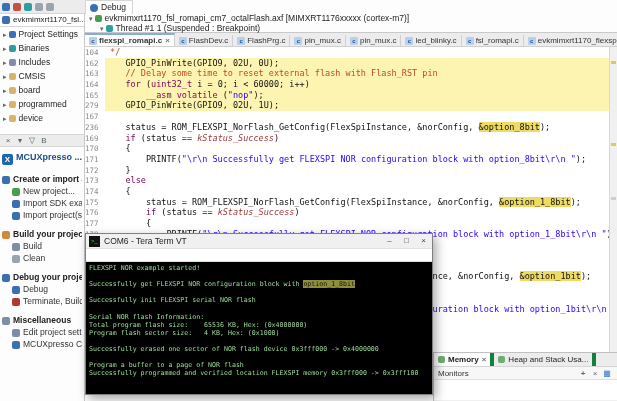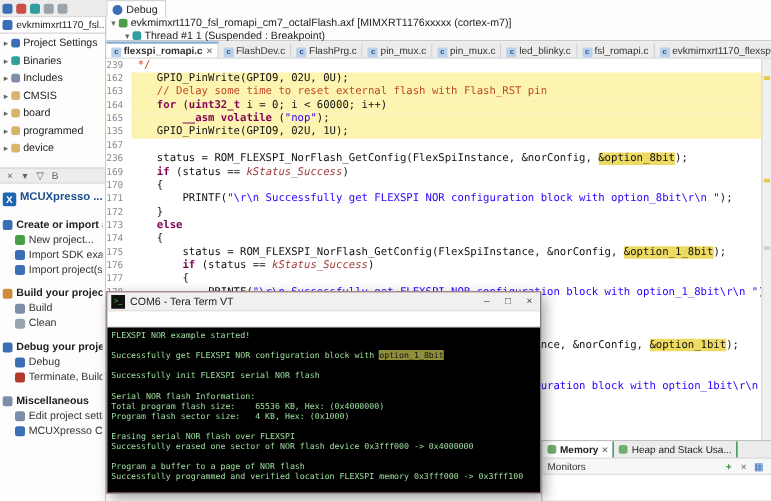--- a/index.html
+++ b/index.html
@@ -39,32 +39,32 @@
   .editor{position:absolute;left:85px;top:33px;width:532px;height:368px;background:#fff;}
   .etabs{height:14px;background:#ececec;border-bottom:1px solid #d0d0d0;white-space:nowrap;overflow:hidden;}
   .etab{display:inline-block;height:14px;line-height:12px;padding:0 4px;border-right:1px solid #d0d0d0;background:#ececec;font-size:8px;color:#333;}
   .etab.active{background:#fff;border-top:2px solid #87aed6;font-weight:bold;}
   .cfile{display:inline-block;width:8px;height:8px;background:#b9d0ea;color:#1f4e8c;font-size:6px;line-height:8px;text-align:center;border-radius:1px;margin-right:2px;font-weight:bold;}
   .tabx{margin-left:3px;color:#777;font-size:8px;}
   .code-wrap{position:absolute;left:0;top:14px;right:8px;bottom:0;overflow:hidden;background:#fff;}
   .code-line{white-space:pre;height:10.7px;line-height:10.7px;font-family:"DejaVu Sans Mono",monospace;font-size:8.5px;color:#111;}
   .hl-line{background:#fcf4b0;}
   .ln{display:inline-block;width:20px;padding-right:7px;text-align:right;color:#8a8a8a;background:#fff;font-size:7.5px;}
-  .tok-kw{color:#7f0055;font-weight:bold;}
+  .tok-kw{color:#7f0055;font-weight:normal;}
   .tok-str{color:#2a00ff;}
   .tok-com{color:#bf4a26;}
   .tok-enum{color:#9e3b3b;font-style:italic;}
   .tok-occ{background:#eedb63;}
   .ruler{position:absolute;right:0;top:14px;bottom:0;width:8px;background:#f0f0f0;border-left:1px solid #d8d8d8;}
   .mark{position:absolute;left:1px;width:5px;height:3px;}
   .m1{top:14px;background:#e8c84a;} .m2{top:96px;background:#e8c84a;} .m3{top:150px;background:#cfcfcf;}
 
   .mem{position:absolute;left:433px;top:352px;width:184px;height:49px;background:#f0f0f0;border-top:1px solid #c0c0c0;border-left:1px solid #c0c0c0;z-index:5;}
   .mem-tabs{height:14px;background:#ececec;border-bottom:1px solid #d6d6d6;white-space:nowrap;overflow:hidden;}
-  .mtab{display:inline-block;height:14px;line-height:13px;padding:0 4px;font-size:8px;border-right:1px solid #15803d;}
+  .mtab{display:inline-block;height:14px;line-height:13px;padding:0 4px;font-size:8px;border-right:4px solid #15803d;}
   .mtab.active{background:#fff;font-weight:bold;}
   .mtab .sq{width:7px;height:7px;}
   .mem-sub{height:13px;line-height:13px;padding:0 4px;color:#333;font-size:8px;background:#f7f7f7;border-bottom:1px solid #e0e0e0;display:flex;}
   .mem-icons{margin-left:auto;}
   .g-green{color:#2e8b2e;font-weight:bold;} .g-blue{color:#2f6fbd;} .g-gray{color:#666;}
   .mem-body{background:#fff;height:20px;}
 
   .tt{position:absolute;left:85px;top:233px;width:348px;height:162px;background:#fca5a5;border:1px solid #808080;box-shadow:3px 4px 10px rgba(0,0,0,0.35);z-index:30;}
   .tt-title{height:15px;background:#f0f0f0;display:flex;align-items:center;padding-left:3px;font-size:8.5px;color:#222;border-bottom:1px solid #e2e2e2;}
   .tt-ico{width:11px;height:11px;background:#111;color:#3ddc3d;font-size:6px;line-height:11px;text-align:center;margin-right:4px;flex:none;}
@@ -130,26 +130,26 @@
         <div class="qs-head"><span class="ic sq ic-slate"></span><span>Miscellaneous</span></div>
         <div class="qs-item"><span class="ic sq ic-slate"></span><span>Edit project settings</span></div>
         <div class="qs-item"><span class="ic sq ic-blue"></span><span>MCUXpresso Config...</span></div>
       </div>
   </div>
 
   <div class="editor">
     <div class="etabs"><span class="etab active"><span class="cfile">c</span><span>flexspi_romapi.c</span><span class="tabx">×</span></span><span class="etab"><span class="cfile">c</span><span>FlashDev.c</span></span><span class="etab"><span class="cfile">c</span><span>FlashPrg.c</span></span><span class="etab"><span class="cfile">c</span><span>pin_mux.c</span></span><span class="etab"><span class="cfile">c</span><span>pin_mux.c</span></span><span class="etab"><span class="cfile">c</span><span>led_blinky.c</span></span><span class="etab"><span class="cfile">c</span><span>fsl_romapi.c</span></span><span class="etab"><span class="cfile">c</span><span>evkmimxrt1170_flexspi...</span></span></div>
     <div class="code-wrap">
       <div>
-          <div class="code-line"><span class="ln">239</span><span class="tok-com"> */</span></div>
+          <div class="code-line"><span class="ln">104</span><span class="tok-com"> */</span></div>
           <div class="code-line hl-line"><span class="ln">162</span><span>    GPIO_PinWrite(GPIO9, 02U, 0U);</span></div>
           <div class="code-line hl-line"><span class="ln">163</span><span class="tok-com">    // Delay some time to reset external flash with Flash_RST pin</span></div>
           <div class="code-line hl-line"><span class="ln">164</span><span>    </span><span class="tok-kw">for</span><span> (</span><span class="tok-kw">uint32_t</span><span> i = 0; i &lt; 60000; i++)</span></div>
           <div class="code-line hl-line"><span class="ln">165</span><span>        </span><span class="tok-kw">__asm volatile</span><span> (</span><span class="tok-str">"nop"</span><span>);</span></div>
-          <div class="code-line hl-line"><span class="ln">135</span><span>    GPIO_PinWrite(GPIO9, 02U, 1U);</span></div>
+          <div class="code-line hl-line"><span class="ln">279</span><span>    GPIO_PinWrite(GPIO9, 02U, 1U);</span></div>
           <div class="code-line"><span class="ln">167</span><span></span></div>
           <div class="code-line"><span class="ln">236</span><span>    status = ROM_FLEXSPI_NorFlash_GetConfig(FlexSpiInstance, &amp;norConfig, </span><span class="tok-occ">&amp;option_8bit</span><span>);</span></div>
           <div class="code-line"><span class="ln">169</span><span>    </span><span class="tok-kw">if</span><span> (status == </span><span class="tok-enum">kStatus_Success</span><span>)</span></div>
           <div class="code-line"><span class="ln">170</span><span>    {</span></div>
           <div class="code-line"><span class="ln">171</span><span>        PRINTF(</span><span class="tok-str">"\r\n Successfully get FLEXSPI NOR configuration block with option_8bit\r\n "</span><span>);</span></div>
           <div class="code-line"><span class="ln">172</span><span>    }</span></div>
           <div class="code-line"><span class="ln">173</span><span>    </span><span class="tok-kw">else</span></div>
           <div class="code-line"><span class="ln">174</span><span>    {</span></div>
           <div class="code-line"><span class="ln">175</span><span>        status = ROM_FLEXSPI_NorFlash_GetConfig(FlexSpiInstance, &amp;norConfig, </span><span class="tok-occ">&amp;option_1_8bit</span><span>);</span></div>
           <div class="code-line"><span class="ln">176</span><span>        </span><span class="tok-kw">if</span><span> (status == </span><span class="tok-enum">kStatus_Success</span><span>)</span></div>
@@ -202,21 +202,20 @@
         <div class="tline"><span>FLEXSPI NOR example started!</span></div>
         <div class="tline"><span></span></div>
         <div class="tline"><span>Successfully get FLEXSPI NOR configuration block with </span><span class="t-hl">option_1_8bit</span></div>
         <div class="tline"><span></span></div>
         <div class="tline"><span>Successfully init FLEXSPI serial NOR flash</span></div>
         <div class="tline"><span></span></div>
         <div class="tline"><span>Serial NOR flash Information:</span></div>
         <div class="tline"><span>Total program flash size:    65536 KB, Hex: (0x4000000)</span></div>
         <div class="tline"><span>Program flash sector size:   4 KB, Hex: (0x1000)</span></div>
         <div class="tline"><span></span></div>
-        <div class="tline"><span>Erasing serial NOR flash over FLEXSPI</span></div>
         <div class="tline"><span>Successfully erased one sector of NOR flash device 0x3fff000 -&gt; 0x4000000</span></div>
         <div class="tline"><span></span></div>
         <div class="tline"><span>Program a buffer to a page of NOR flash</span></div>
         <div class="tline"><span>Successfully programmed and verified location FLEXSPI memory 0x3fff000 -&gt; 0x3fff100</span></div>
       </div>
   </div>
 
 </div>
 
 </body></html>

